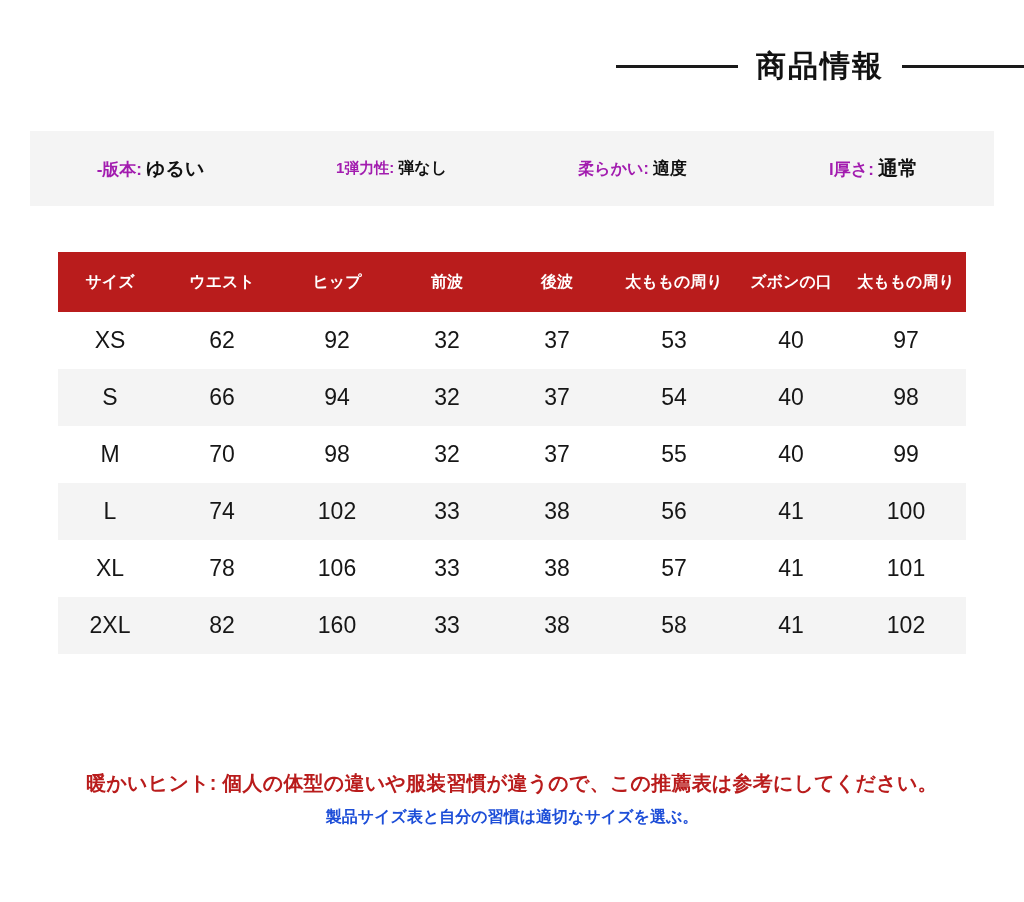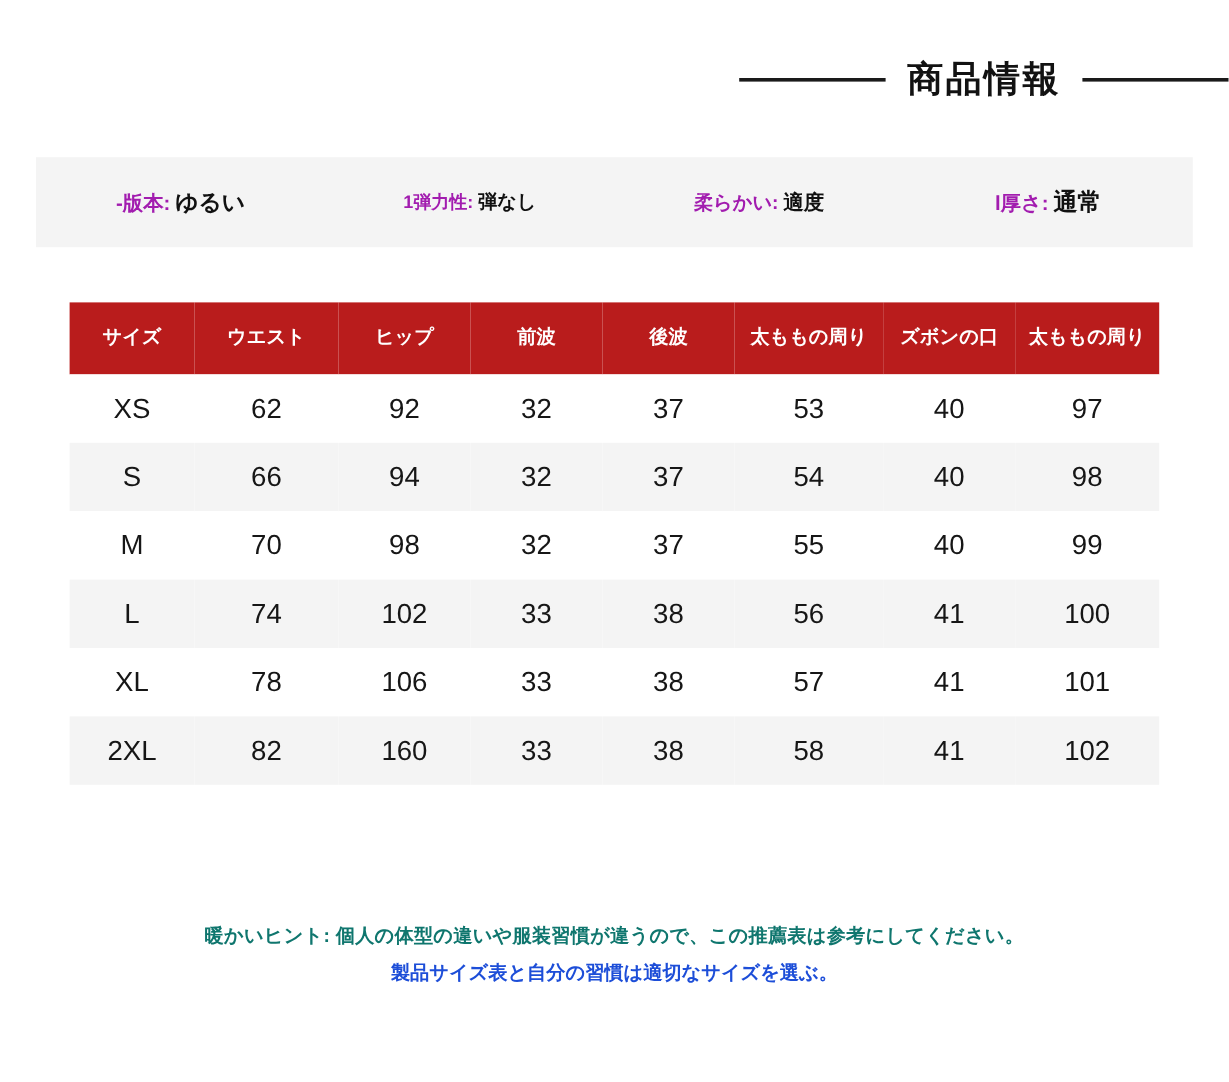--- a/index.html
+++ b/index.html
@@ -122,23 +122,23 @@
     font-weight: bold;
     color: #111;
     white-space: nowrap;
   }
   .warm-note {
     position: absolute;
     top: 770px; left: 0; right: 0;
     text-align: center;
   }
   .warm-note-line1 {
-    font-size: 16px;
-    font-weight: bold;
-    color: #0f766e;
+    font-size: 20px;
+    font-weight: bold;
+    color: #b91c1c;
     letter-spacing: 0.2px;
   }
   .warm-note-line2 {
     margin-top: 10px;
     font-size: 16px;
     font-weight: bold;
     color: #1d4ed8;
   }
 </style>
 </head>

